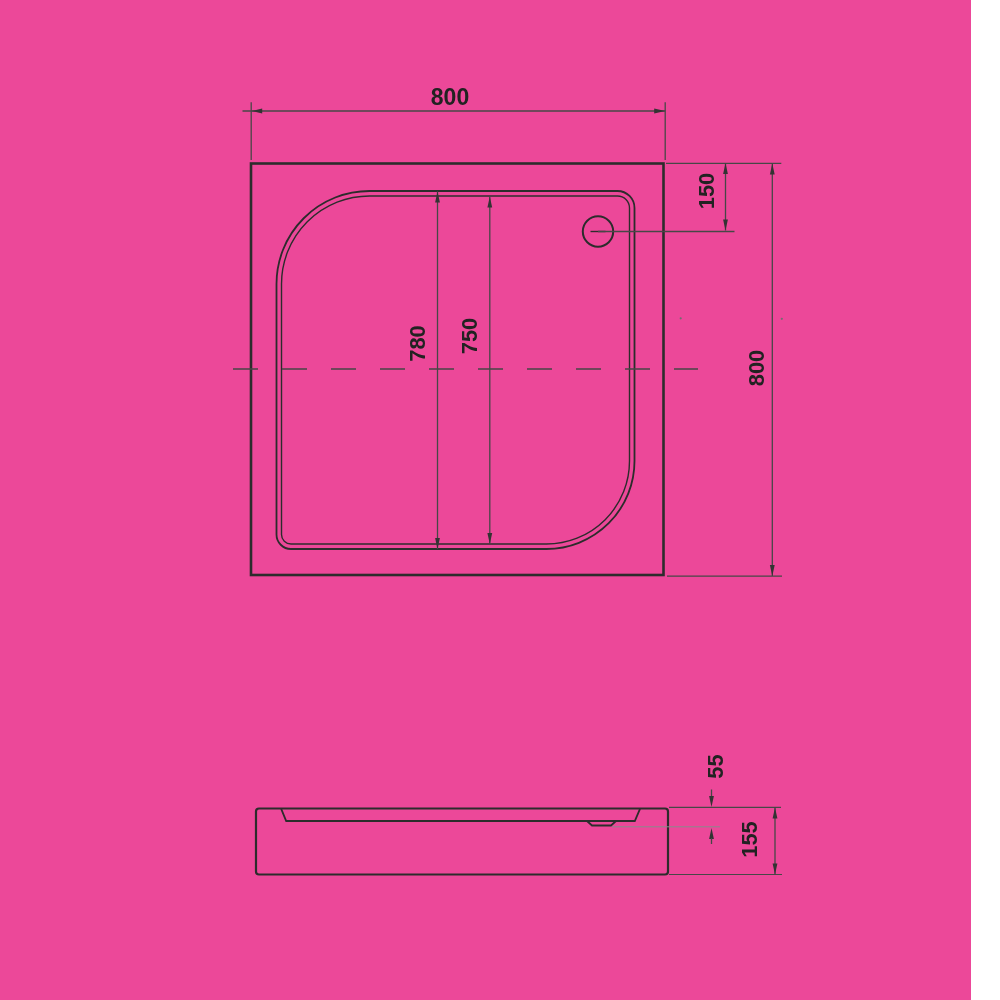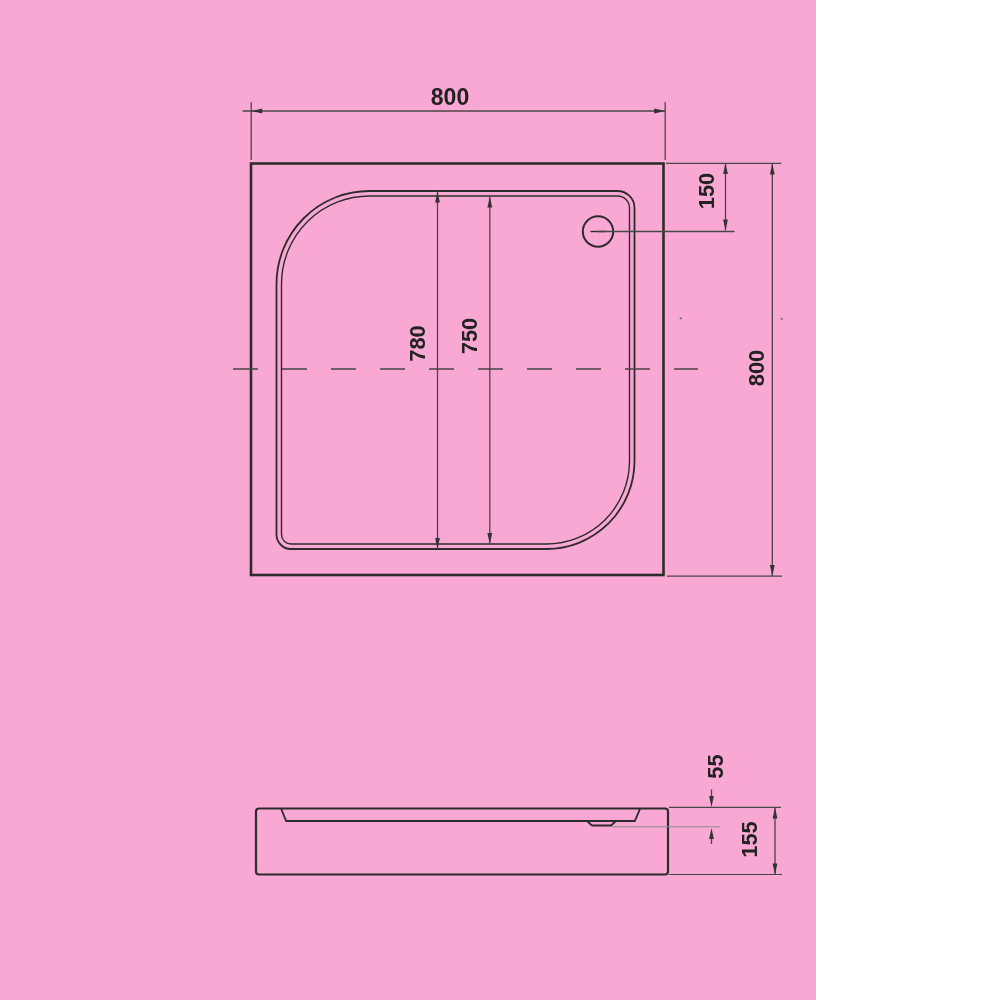--- a/index.html
+++ b/index.html
@@ -1,16 +1,16 @@
 <!DOCTYPE html>
 <html><head>
 <meta charset="utf-8">
 <style>
   html,body{margin:0;padding:0;background:#ffffff;}
-  .wrap{width:816px;height:1000px;position:relative;background:#f9a8d4;}
+  .wrap{width:971px;height:1000px;position:relative;background:#ec4899;}
   text{font-family:"Liberation Sans", sans-serif;font-weight:bold;fill:#222222;}
 </style>
 </head>
 <body>
 <div class="wrap">
 <svg width="1000" height="1000" viewBox="0 0 1000 1000">
 
   <rect x="251" y="163.5" width="412.5" height="411.5" fill="none" stroke="#2c2c2c" stroke-width="2.6"></rect>
 
   <path d="M 369.5,191 L 617.5,191 A 17,17 0 0 1 634.5,208 L 634.5,461 A 88,88 0 0 1 546.5,549 L 291,549 A 14.5,14.5 0 0 1 276.5,534.5 L 276.5,284 A 93,93 0 0 1 369.5,191 Z" fill="none" stroke="#2c2c2c" stroke-width="1.8"></path>

